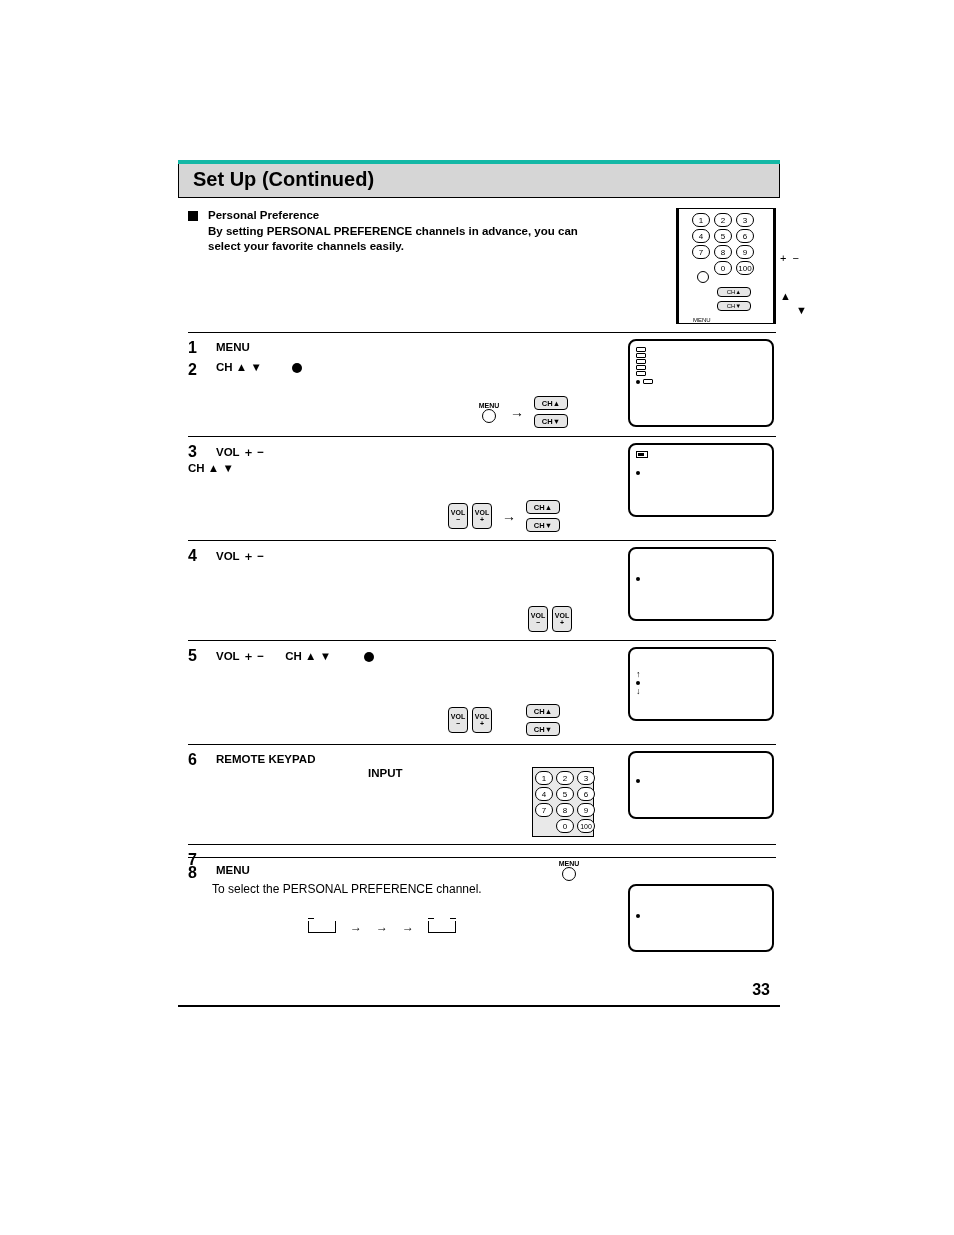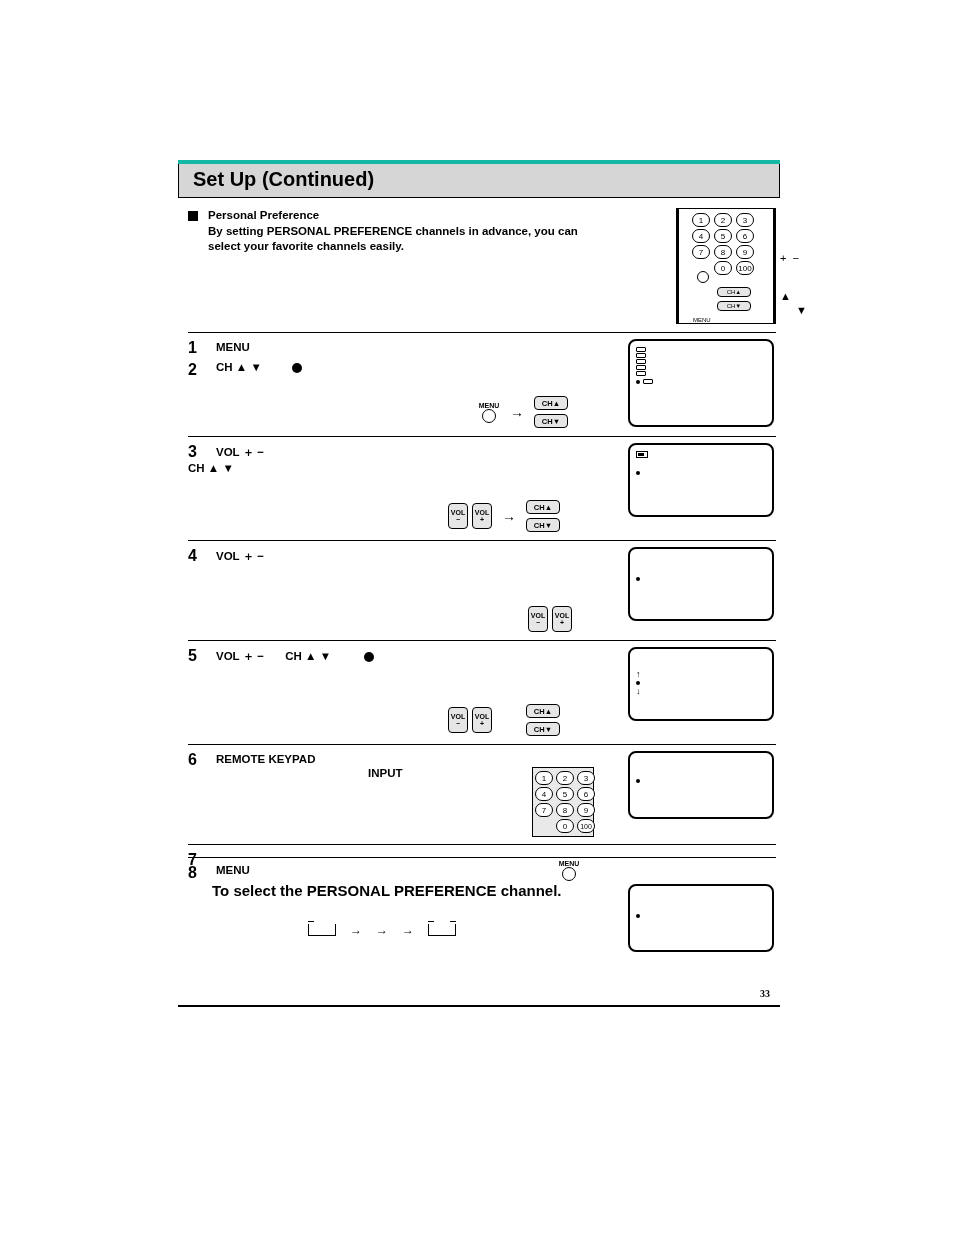--- a/index.html
+++ b/index.html
@@ -122,27 +122,27 @@
     display:grid;
     grid-template-columns:repeat(3,18px);
     grid-auto-rows:14px;
     gap:2px 3px;
     border:1px solid #000;
     padding:3px 2px;
     background:#e9e9e9;
   }
   .keypad-big .k { border:1px solid #000; border-radius:7px; font-size:8px; display:flex; align-items:center; justify-content:center; background:#fff; }
   .keypad-big .k.sm { font-size:7px; }
-  .footer-text { font-weight:bold; font-size:15px; margin-left:24px; margin-top:6px; }
+  .footer-text { font-weight:normal; font-size:12px; margin-left:24px; margin-top:6px; }
   .flow-diagram { margin:24px 0 10px 120px; display:flex; align-items:center; gap:14px; }
   .flow-box { border-bottom:1px solid #000; border-left:1px solid #000; border-right:1px solid #000; width:28px; height:12px; position:relative; }
   .flow-box::before { content:""; position:absolute; left:-1px; top:-3px; width:6px; height:1px; background:#000; }
   .flow-box.end::after { content:""; position:absolute; right:-1px; top:-3px; width:6px; height:1px; background:#000; }
   .flow-arrow { font-size:12px; }
-  .page-num { position:absolute; right:6px; bottom:-2px; font-weight:bold; font-size:10px;font-family:Liberation Serif, serif; }
+  .page-num { position:absolute; right:6px; bottom:-2px; font-weight:bold; font-size:16px; }
   .step-line .black-dot { display:inline-block; width:10px; height:10px; background:#000; border-radius:50%; margin-left:30px; vertical-align:middle; }
 </style>
 </head>
 <body>
 
 <div class="page-frame">
 
   <div class="title-bar">Set Up (Continued)</div>
 
   <div class="intro-row">

